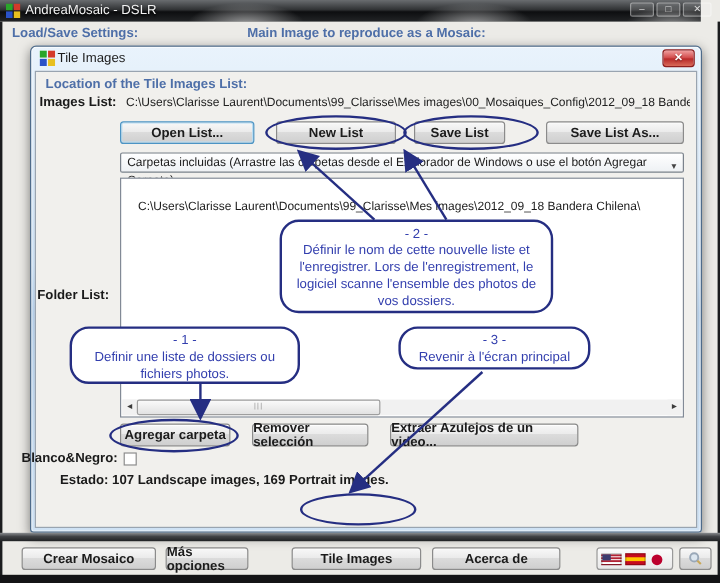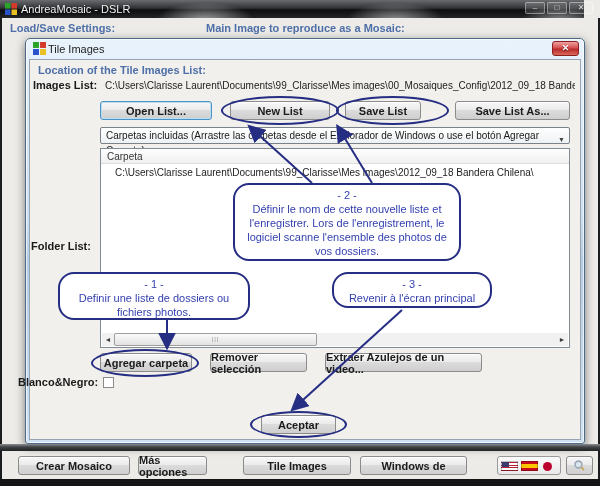--- a/index.html
+++ b/index.html
@@ -141,21 +141,20 @@
   <div class="btn" style="left:455px; top:101px; width:115px;">Save List As...</div>
   <div class="ellipse" style="left:221px; top:96px; width:118px; height:29px;"></div>
   <div class="ellipse" style="left:336px; top:96px; width:113px; height:29px;"></div>
 
   <div class="combo">
     <span>Carpetas incluidas (Arrastre las carpetas desde el Explorador de Windows o use el botón Agregar Carpeta)</span>
     <span class="arrow">▼</span>
   </div>
 
   <div class="listbox">
-    <div class="listhdr">Carpeta</div>
     <div class="listrow">C:\Users\Clarisse Laurent\Documents\99_Clarisse\Mes images\2012_09_18 Bandera Chilena\</div>
     <div class="hscroll">
       <span class="hs-arrow" style="left:0;">◄</span>
       <span class="hs-thumb">|||</span>
       <span class="hs-arrow" style="right:0;">►</span>
     </div>
   </div>
 
   <div class="lbl" style="left:26px; top:240px; width:70px; text-align:center;">Folder List:</div>
 
@@ -182,29 +181,29 @@
     <line x1="402" y1="310" x2="293" y2="409" stroke="#252e82" stroke-width="2" marker-end="url(#ah)"></line>
   </svg>
 
   <div class="btn" style="left:100px; top:353px; width:92px;">Agregar carpeta</div>
   <div class="btn" style="left:210px; top:353px; width:97px;">Remover selección</div>
   <div class="btn" style="left:325px; top:353px; width:157px;">Extraer Azulejos de un video...</div>
   <div class="ellipse" style="left:91px; top:349px; width:108px; height:28px;"></div>
 
   <div class="lbl" style="left:18px; top:376px; width:80px; text-align:right;">Blanco&amp;Negro:</div>
   <div class="checkbox"></div>
-
-  <div class="btn" style="left:261px; top:415px; width:75px;">Aceptar</div>
+  <div class="lbl" style="left:50px; top:394px;">Estado: 107 Landscape images, 169 Portrait images.</div>
+
   <div class="ellipse" style="left:250px; top:411px; width:97px; height:27px;"></div>
 
   <div class="statband"></div>
   <div class="btn" style="left:18px; top:456px; width:112px;">Crear Mosaico</div>
   <div class="btn" style="left:138px; top:456px; width:69px;">Más opciones</div>
   <div class="btn" style="left:243px; top:456px; width:108px;">Tile Images</div>
-  <div class="btn" style="left:360px; top:456px; width:107px;">Windows de</div>
+  <div class="btn" style="left:360px; top:456px; width:107px;">Acerca de</div>
 
   <div class="flags">
     <div class="flag flag-us">
         <div class="canton"></div>
       </div>
     <div class="flag flag-es"></div>
     <div class="flag-jp"></div>
   </div>
   <div class="btn" style="left:566px; top:456px; width:27px;">
     <svg width="13" height="13" viewBox="0 0 13 13">

